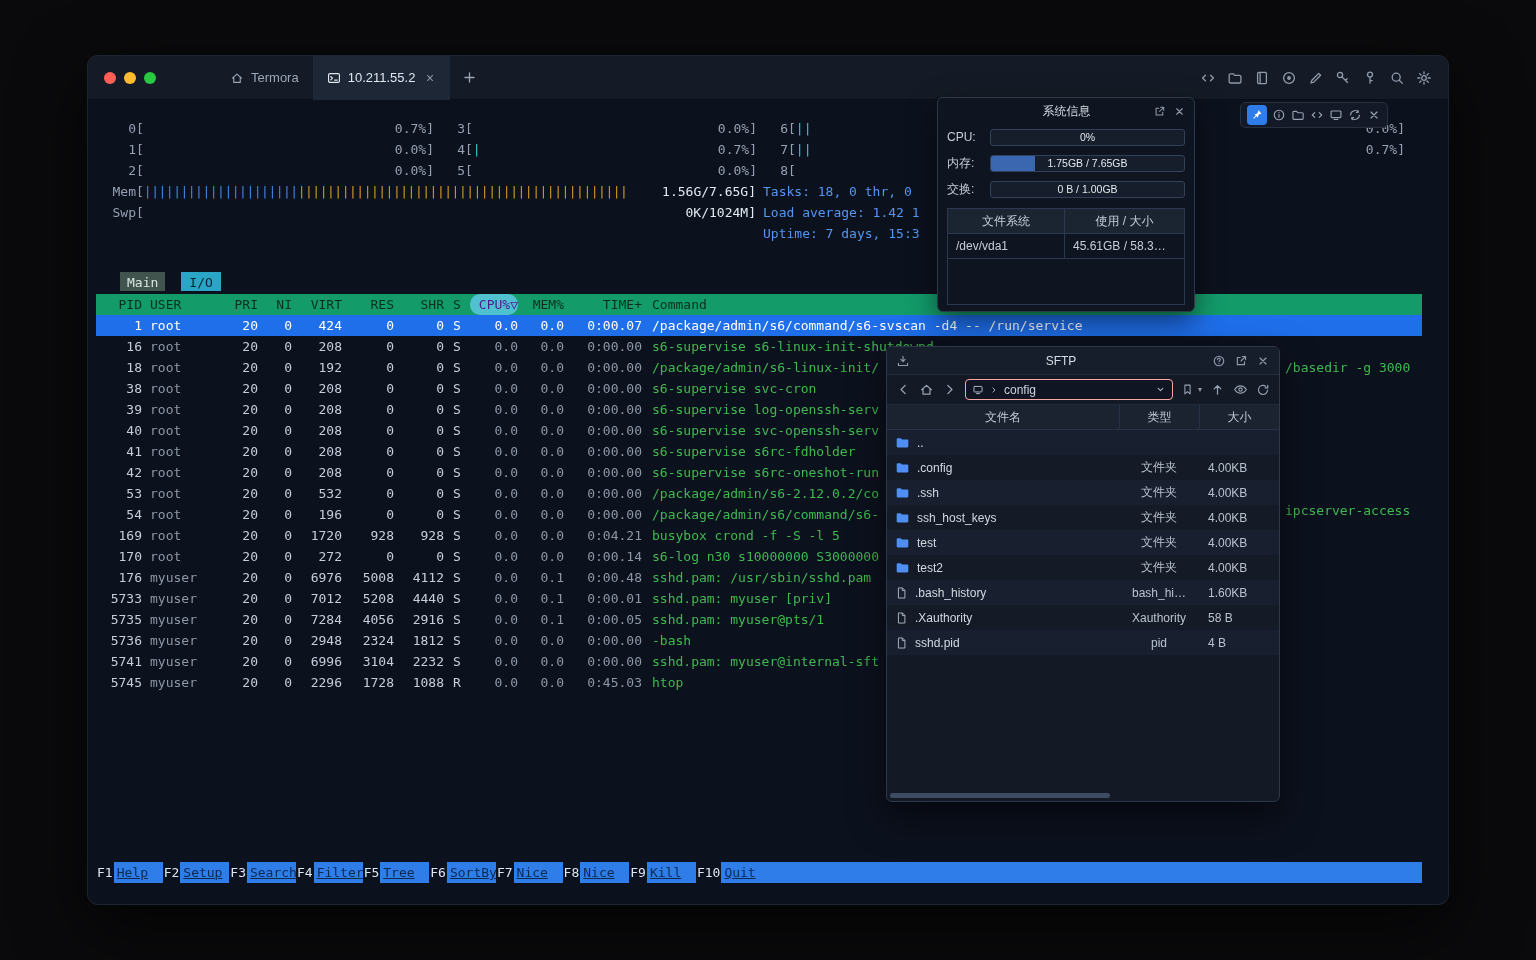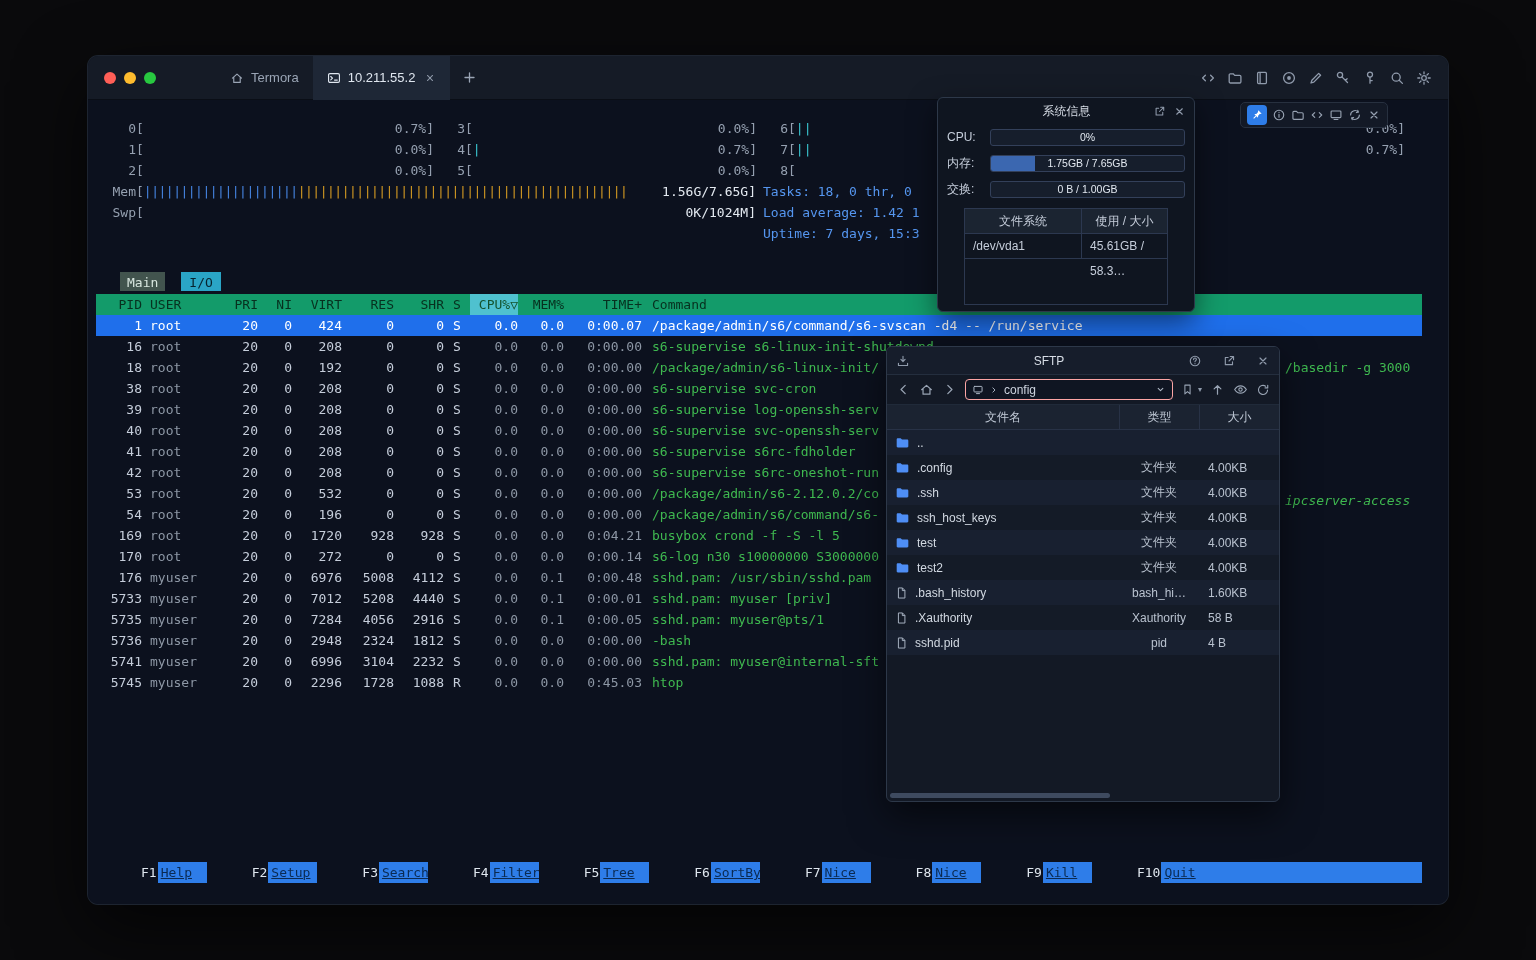--- a/index.html
+++ b/index.html
@@ -47,61 +47,61 @@
   .minfo { flex:1; margin-left:7px; color:#5596f0; white-space:pre; overflow:hidden; }
 
   .htabs { position:absolute; top:172px; left:32px; display:flex; height:19px; font-size:13px; }
   .htab-main { background:#42544e; color:#d8e6df; padding:0 7px; }
   .htab-io { background:#2aa5c6; color:#07232e; padding:0 8px; margin-left:16px; }
 
   .ptable { position:absolute; top:194px; left:8px; right:26px; }
   .phead, .prow { display:flex; height:21px; white-space:pre; }
   .phead { background:#139b6a; color:#07301f; }
   .phead span { color:#07301f; }
-  .phead .sort { background:#4fc1cf; color:#14532d; }
+  .phead .sort { background:#4fc1cf; color:#4c1d95;border-radius:10px; }
   .c-pid { width:46px; text-align:right; }
   .c-user { width:76px; padding-left:8px; color:#8d97a5; }
   .c-pri { width:40px; text-align:right; }
   .c-ni  { width:34px; text-align:right; }
   .c-virt{ width:50px; text-align:right; }
   .c-res { width:52px; text-align:right; }
   .c-shr { width:50px; text-align:right; }
   .c-s   { width:26px; text-align:center; }
   .c-cpu { width:48px; text-align:right; color:#8d97a5; }
   .c-mem { width:46px; text-align:right; color:#8d97a5; }
   .c-time{ width:78px; text-align:right; color:#8d97a5; }
   .c-cmd { flex:1; padding-left:10px; color:#3fb950; overflow:hidden; }
   .prow.selected { background:#1f6feb; }
   .prow.selected span { color:#ffffff; }
 
   .tail { position:absolute; left:1197px; color:#3fb950; white-space:pre; }
-  .tail-0 { top:257px; } .tail-1 { top:390px;font-style:italic; }
+  .tail-0 { top:257px; } .tail-1 { top:400px; }
 
   .fbar { position:absolute; top:762px; left:8px; right:26px; height:21px; display:flex; }
   .fitems { display:flex; }
   .fkey { display:flex; }
-  .fnum { color:#dfe6ee; padding:0 1px;margin-left:44px; }
+  .fnum { color:#dfe6ee; padding:0 1px; }
   .flab { background:#2e7de9; color:#0a2a52; width:49px; padding-left:3px; overflow:hidden;text-decoration:underline; }
   .ffill { flex:1; background:#2e7de9; }
 
   
   .sysinfo { position:absolute; left:849px; top:41px; width:258px; height:215px;
              background:#0f1520; border:1px solid #2d3849; border-radius:6px; z-index:25;
              box-shadow:0 10px 28px rgba(0,0,0,.5); font-size:12px; color:#c6cedb; }
   .si-title { height:26px; display:flex; align-items:center; padding:0 8px; gap:7px; }
   .si-title .si-sp { width:34px; }
   .si-title .t { flex:1; text-align:center; color:#d7dde6; }
   .si-title span.icw { display:flex; color:#8f9aab; }
   .si-row { display:flex; align-items:center; height:26px; padding:0 9px; gap:7px; }
   .si-label { width:36px; }
   .si-bar { flex:1; height:17px; position:relative; background:#161e2c;
             border:1px solid #33405a; border-radius:3px; overflow:hidden; }
   .si-fill { position:absolute; left:0; top:0; bottom:0; background:#3b67b0; }
   .si-bar-text { position:relative; text-align:center; font-size:10.5px; line-height:15px; color:#e2e8f0; }
-  .si-table { margin:6px 26px 0; border:1px solid #2c3850; }
+  .si-table { margin:6px 9px 0; border:1px solid #2c3850; }
   .si-thead { display:flex; height:24px; background:#1b2431; align-items:center; }
   .si-thead .c1 { width:116px; text-align:center; }
   .si-thead .c2 { flex:1; text-align:center; border-left:1px solid #2c3850; line-height:24px; height:24px; }
   .si-trow { display:flex; height:25px; align-items:center; border-top:1px solid #2c3850; }
   .si-trow .c1 { width:116px; padding-left:8px; }
   .si-trow .c2 { flex:1; padding-left:8px; border-left:1px solid #2c3850; line-height:25px; height:25px; }
   .si-empty { height:46px; border-top:1px solid #2c3850; }
 
   
   .toggles { position:absolute; left:1152px; top:46px; height:26px; display:flex; z-index:40;
@@ -109,21 +109,21 @@
              border:1px solid #27303f; border-radius:5px; color:#96a1b1; }
   .toggles span { display:flex; }
   .tg-pin { width:20px; height:20px; background:#2e7de9; border-radius:4px; color:#fff;
             align-items:center; justify-content:center; }
 
   
   .sftp { position:absolute; left:798px; top:290px; width:394px; height:456px; z-index:30;
           background:#131925; border:1px solid #2d3849; border-radius:6px;
           box-shadow:0 14px 36px rgba(0,0,0,.55); display:flex; flex-direction:column;
           font-size:12px; color:#c6cedb; overflow:hidden; }
-  .sf-title { height:28px; display:flex; align-items:center; padding:0 9px; gap:20px;
+  .sf-title { height:28px; display:flex; align-items:center; padding:0 9px; gap:8px;
               background:#161d2b; border-bottom:1px solid #242e3e; }
   .sf-title .t { flex:1; text-align:center; color:#d7dde6; }
   .sf-title span.icw { display:flex; color:#8f9aab; }
   .sf-toolbar { height:30px; display:flex; align-items:center; padding:0 9px; gap:8px;
                 border-bottom:1px solid #202a39; color:#98a3b3; }
   .sf-toolbar > span { display:flex; }
   .pathbox { flex:1; height:21px; border:1px solid #fca5a5; background:#0f1522; border-radius:4px;
              display:flex; align-items:center; padding:0 6px; gap:5px; color:#aeb8c6; }
   .pathbox .seg { color:#ccd3de; }
   .pathbox .sp { flex:1; }

